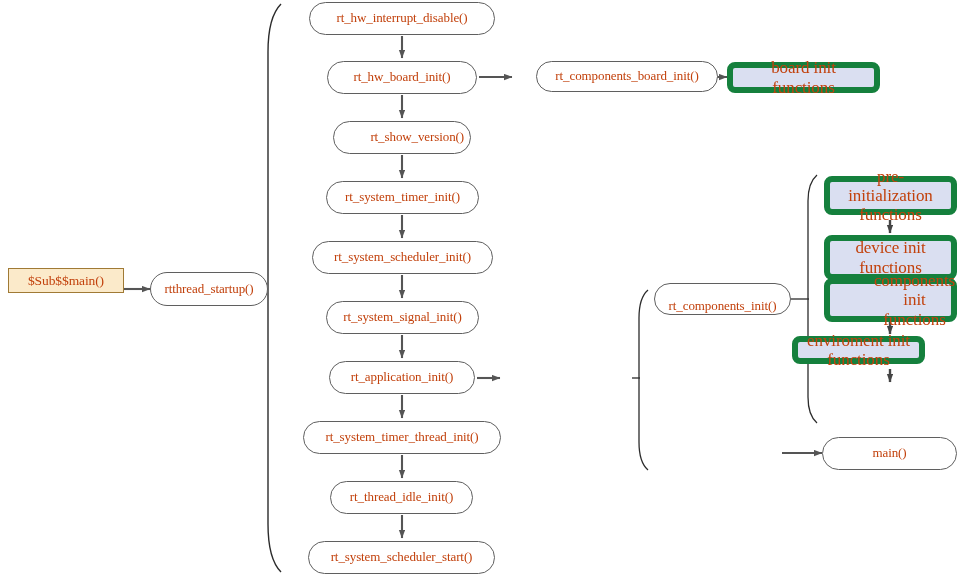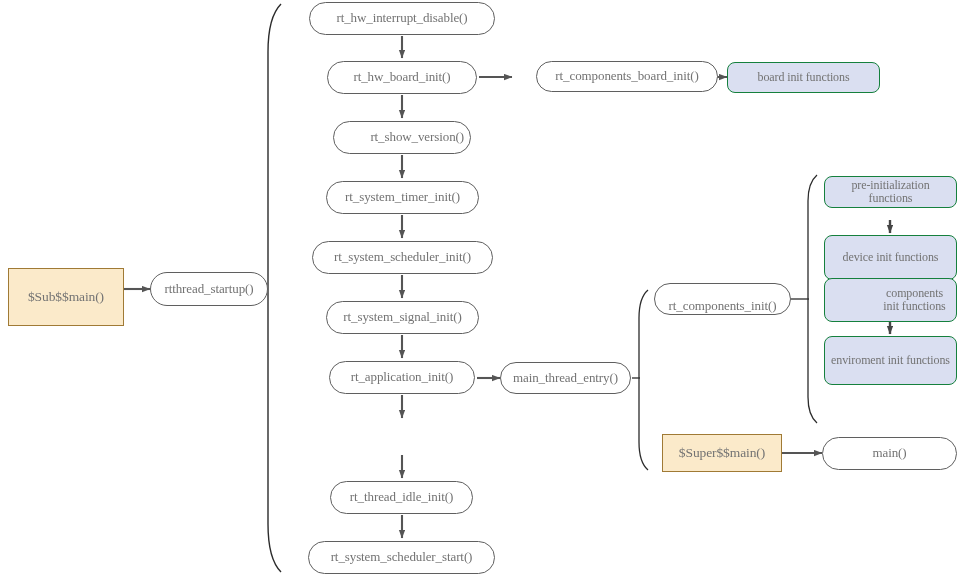--- a/index.html
+++ b/index.html
@@ -13,33 +13,33 @@
   
   #edges{position:absolute;left:0;top:0;width:958px;height:576px;}
 
   
   .node{
     position:absolute;
     box-sizing:border-box;
     display:flex;align-items:center;justify-content:center;
     text-align:center;
     line-height:1.12;
-    color:#737373;
+    color:#c2410c;
     background:#ffffff;
     border:1px solid #5f5f5f;
     border-radius:999px;
     font-size:13px;
     letter-spacing:-0.1px;
     z-index:3;
   }
   .node.blue{
     background:#dadff1;
-    border:1px solid #15803d;
+    border:6px solid #15803d;
     border-radius:8px;
-    font-size:12px;
+    font-size:17px;
   }
   .node.tan{
     background:#fbeaca;
     border:1px solid #a07a35;
     border-radius:0;
     font-size:13.5px;
   }
   .node span{display:block;padding:0 6px;}
 </style>
 </head>
@@ -102,21 +102,21 @@
     </g>
 
     <g stroke="#2b2b2b" stroke-width="1.3" fill="none">
       <path d="M 817 175 C 810 181 808 190 808 201 L 808 291"></path>
       <path d="M 817 423 C 810 417 808 408 808 397 L 808 307"></path>
       <path d="M 808 291 L 808 307"></path>
       <line x1="791" y1="299" x2="809" y2="299"></line>
     </g>
   </svg>
 
-  <div class="node tan" style="left:8px;top:268px;width:116px;height:58px;">
+  <div class="node tan" style="left:8px;top:268px;width:116px;height:25px;">
     <span>$Sub$$main()</span>
   </div>
 
   <div class="node" style="left:150px;top:272px;width:118px;height:34px;">
     <span>rtthread_startup()</span>
   </div>
 
   <div class="node" style="left:309px;top:2px;width:186px;height:33px;">
     <span>rt_hw_interrupt_disable()</span>
   </div>
@@ -131,53 +131,50 @@
   </div>
   <div class="node" style="left:312px;top:241px;width:181px;height:33px;">
     <span>rt_system_scheduler_init()</span>
   </div>
   <div class="node" style="left:329px;top:361px;width:146px;height:33px;">
     <span>rt_application_init()</span>
   </div>
   <div class="node" style="left:326px;top:301px;width:153px;height:33px;">
     <span>rt_system_signal_init()</span>
   </div>
+  <div class="node" style="left:303px;top:421px;width:198px;height:33px;">
+    <span>rt_system_timer_thread_init()</span>
+  </div>
   <div class="node" style="left:330px;top:481px;width:143px;height:33px;">
     <span>rt_thread_idle_init()</span>
   </div>
   <div class="node" style="left:308px;top:541px;width:187px;height:33px;">
     <span>rt_system_scheduler_start()</span>
   </div>
 
   <div class="node" style="left:536px;top:61px;width:182px;height:31px;">
     <span>rt_components_board_init()</span>
   </div>
   <div class="node blue" style="left:727px;top:62px;width:153px;height:31px;">
     <span>board init functions</span>
   </div>
 
-  <div class="node" style="left:500px;top:362px;width:131px;height:32px;">
-    <span>main_thread_entry()</span>
-  </div>
   <div class="node" style="left:654px;top:283px;width:137px;height:32px;align-items:flex-end;">
     <span>rt_components_init()</span>
-  </div>
-  <div class="node tan" style="left:662px;top:434px;width:120px;height:38px;">
-    <span>$Super$$main()</span>
   </div>
   <div class="node" style="left:822px;top:437px;width:135px;height:33px;">
     <span>main()</span>
   </div>
 
-  <div class="node blue" style="left:824px;top:176px;width:133px;height:32px;">
+  <div class="node blue" style="left:824px;top:176px;width:133px;height:39px;">
     <span>pre-initialization functions</span>
   </div>
   <div class="node blue" style="left:824px;top:235px;width:133px;height:45px;">
     <span>device init functions</span>
   </div>
   <div class="node blue" style="left:824px;top:278px;width:133px;height:44px;padding-left:48px;">
     <span>components init functions</span>
   </div>
-  <div class="node blue" style="left:824px;top:336px;width:133px;height:49px;">
+  <div class="node blue" style="left:792px;top:336px;width:133px;height:28px;">
     <span>enviroment init functions</span>
   </div>
 
 </div>
 
 </body></html>

